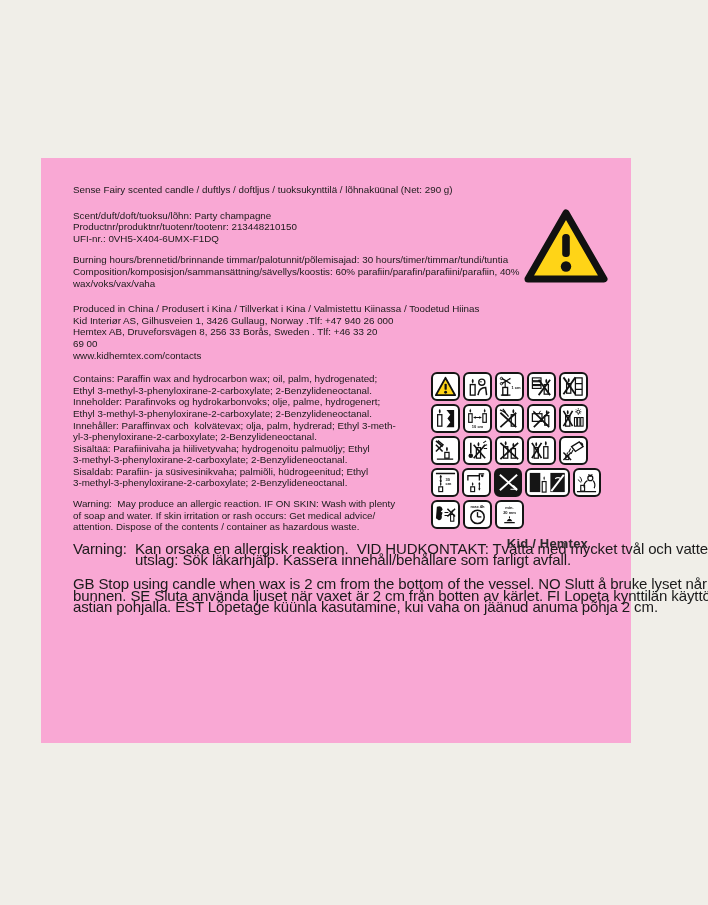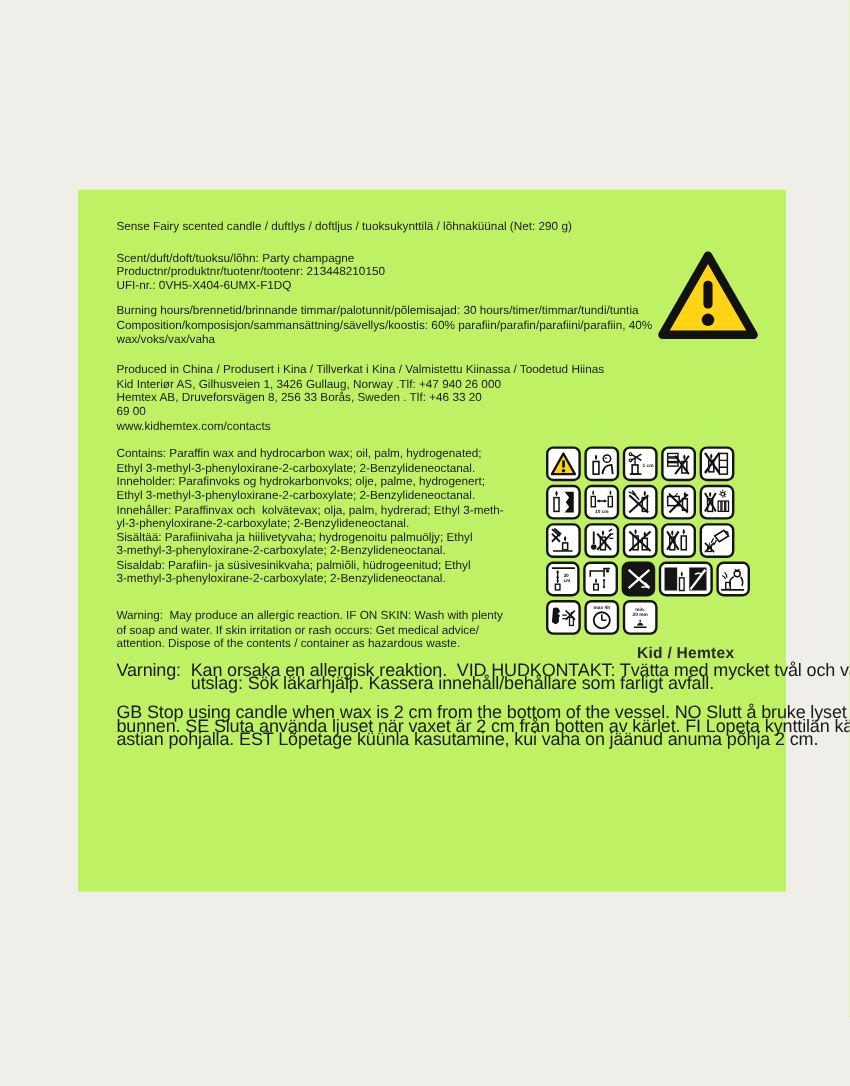--- a/index.html
+++ b/index.html
@@ -3,27 +3,27 @@
 <meta charset="utf-8">
 <style>
   html,body{margin:0;padding:0;}
   body{
     width:708px;height:905px;position:relative;
     background:#f0eee8;
     font-family:"Liberation Sans",sans-serif;
     color:#1a1a1a;
   }
   .card{
-    position:absolute;left:65px;top:158px;width:590px;height:585px;
-    background:#bef264;
+    position:absolute;left:41px;top:158px;width:590px;height:585px;
+    background:#f9a8d4;
   }
   .content{position:absolute;left:32px;top:26px;width:560px;}
   .tb{white-space:pre;font-size:9.8px;line-height:11.6px;}
   .tb.small{font-size:15px;letter-spacing:-0.12px;text-align:center;}
-  .mt14{margin-top:14px}.mt12{margin-top:12px}.mt10{margin-top:10px}.mt9{margin-top:19px}
+  .mt14{margin-top:14px}.mt12{margin-top:12px}.mt10{margin-top:10px}.mt9{margin-top:9px}
   .tri{position:absolute;right:22px;top:50px;}
 
   .picto{position:absolute;left:390px;top:214px;width:170px;}
   .prow{display:flex;gap:3px;margin-bottom:3px;}
   .tile{
     width:29px;height:29px;box-sizing:border-box;
     border:2px solid #151515;border-radius:6px;background:#fff;
     display:flex;align-items:center;justify-content:center;overflow:hidden;
   }
   .tile.wide{width:45px;}

